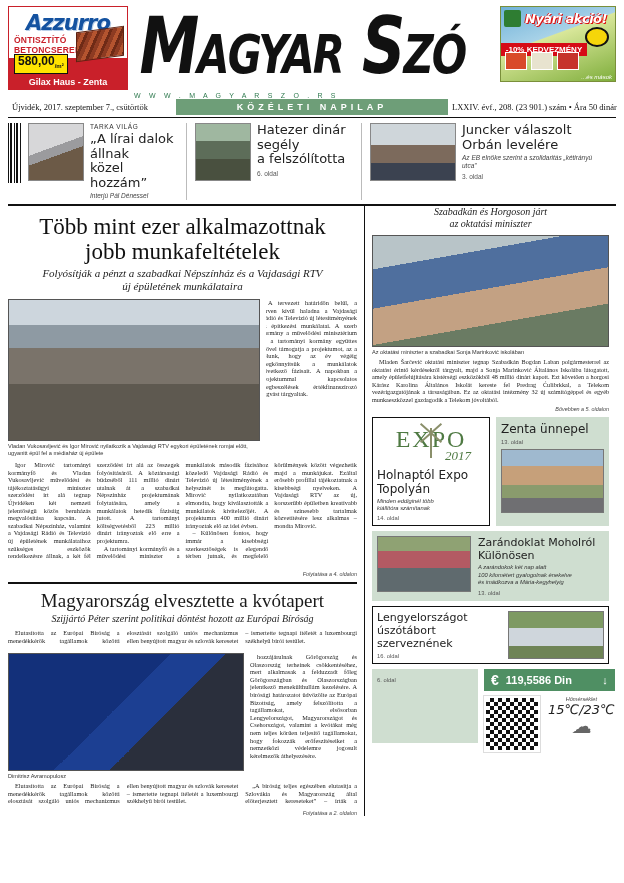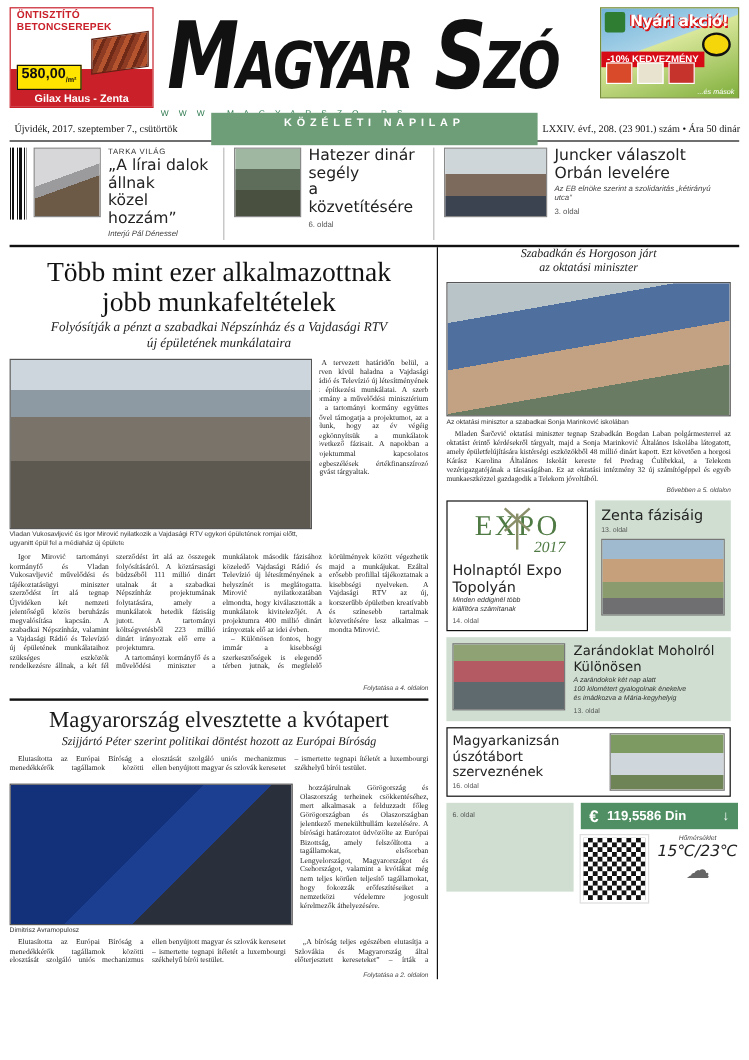--- a/index.html
+++ b/index.html
@@ -51,37 +51,37 @@
   }
   .logo-url { margin-top:22px; font-family:"Liberation Sans",sans-serif; font-size:7px;
     letter-spacing:3.2px; color:#2f7a4f; }
 
   .ad-right { width:116px; height:76px; flex:0 0 116px; border:1px solid #7a8f3a;
     background:linear-gradient(160deg,#6fb2d8 0%,#a8d2e8 40%,#d9e79a 41%,#7fae3c 100%);
     position:relative; overflow:hidden; }
   .ar-logo { position:absolute; left:3px; top:3px; width:17px; height:17px;
     background:#2e7d32; border-radius:2px; }
   .ar-nyar { position:absolute; left:24px; top:4px; font-family:"DejaVu Sans",sans-serif;
-    font-weight:bold; font-size:13px; color:#fff;
+    font-style:italic; font-weight:bold; font-size:13px; color:#fff;
     text-shadow:1px 1px 0 #d11, -1px 0 0 #d11; letter-spacing:-.5px; }
   .ar-bar { position:absolute; left:0; top:36px; width:86px; height:13px; background:#d60b16;
     color:#fff; font-family:"Liberation Sans",sans-serif; font-weight:bold; font-size:8px;
     line-height:13px; text-align:center; }
   .ar-th { position:absolute; width:22px; height:18px; bottom:11px; border:1px solid #fff; }
   .ar-more { position:absolute; right:3px; bottom:1px; font-size:6px; color:#fff;
     font-family:"Liberation Sans",sans-serif; font-style:italic;}
   .ar-circ { position:absolute; right:6px; top:20px; width:24px; height:20px; border-radius:50%;
     background:#f5d60a; border:2px solid #111;}
 
   .strip { display:flex; align-items:center; height:16px; margin-top:1px; }
   .strip-date, .strip-issue { font-family:"Liberation Serif",serif; font-size:8.5px;
     color:#111; white-space:nowrap; padding:0 4px; }
   .strip-date { width:168px; }
   .strip-issue { width:168px; text-align:right; }
-  .strip-green { flex:1; background:#6e9e78; height:27px; color:#fff;
+  .strip-green { flex:1; background:#6e9e78; height:16px; color:#fff;
     font-family:"Liberation Sans",sans-serif; font-weight:bold; font-size:9px;
     letter-spacing:4px; text-align:center; line-height:16px; }
   .rule-dark { border-top:1px solid #111; margin-top:2px; }
 
   
   .teasers { display:flex; align-items:flex-start; padding:5px 0 4px 0; gap:6px; }
   .barcode { width:14px; height:60px; flex:0 0 14px;
     background:repeating-linear-gradient(90deg,#111 0 1px,#fff 1px 2px,#111 2px 4px,#fff 4px 6px);
     position:relative; }
   .teaser { display:flex; gap:6px; align-items:flex-start; }
@@ -191,20 +191,21 @@
   .q-cap { font-family:"Liberation Sans",sans-serif; font-size:5.6px; color:#333; margin:2px 0 3px 0; }
 </style>
 </head>
 <body>
 
 <div class="page">
 
   <div class="masthead">
 
     <div class="ad-left">
+      <div class="azz-word">Azzurro</div>
       <div class="azz-sub1">ÖNTISZTÍTÓ</div>
       <div class="azz-sub2">BETONCSEREPEK</div>
       <div class="azz-tile"></div>
       <div class="azz-price">
         <span>580,00</span><sub>/m²</sub>
       </div>
       <div class="azz-shop">Gilax Haus - Zenta</div>
     </div>
 
     <div class="logo-wrap">
@@ -250,21 +251,21 @@
 
     <div class="teaser-div"></div>
 
     <div class="teaser" style="width:158px">
       <div class="t-thumb">
           <div class="ph ph-bench"></div>
         </div>
       <div class="t-txt">
         <div class="t-head" style="white-space:pre-line">Hatezer dinár
 segély
-a közvetítésére</div>
+a felszólította</div>
         <div class="t-page">6. oldal</div>
       </div>
     </div>
 
     <div class="teaser-div"></div>
 
     <div class="teaser" style="width:226px">
       <div class="t-thumb" style="width:86px;flex:0 0 86px">
           <div class="ph ph-two"></div>
         </div>
@@ -359,21 +360,21 @@
             <div class="expo-yr">2017</div>
           </div>
           <div class="sb-title" style="white-space:pre-line">Holnaptól Expo
 Topolyán</div>
           <div class="sb-desc" style="white-space:pre-line">Minden eddiginél több
 kiállítóra számítanak</div>
           <div class="sb-page">14. oldal</div>
         </div>
 
         <div class="box-green" style="flex:1;">
-          <div class="sb-title">Zenta fázisáig</div>
+          <div class="sb-title">Zenta ünnepel</div>
           <div class="sb-page">13. oldal</div>
           <div style="height:64px;border:1px solid #777;margin-top:4px;overflow:hidden;">
               <div class="ph ph-zenta"></div>
             </div>
         </div>
       </div>
 
       <div class="box-green sb-row sb" style="gap:7px;align-items:flex-start;">
         <div style="width:94px;flex:0 0 94px;height:56px;border:1px solid #777;overflow:hidden;">
             <div class="ph ph-pilgrim"></div>
@@ -383,21 +384,21 @@
 Különösen</div>
           <div class="sb-desc" style="white-space:pre-line">A zarándokok két nap alatt
 100 kilométert gyalogolnak énekelve
 és imádkozva a Mária-kegyhelyig</div>
           <div class="sb-page">13. oldal</div>
         </div>
       </div>
 
       <div class="box-white sb-row sb" style="gap:7px;align-items:flex-start;">
         <div style="flex:1;">
-          <div class="sb-title-sm" style="white-space:pre-line">Magyarkanizsán
+          <div class="sb-title-sm" style="white-space:pre-line">Lengyelországot
 úszótábort szerveznének</div>
           <div class="sb-page">16. oldal</div>
         </div>
         <div style="width:96px;flex:0 0 96px;height:48px;border:1px solid #777;overflow:hidden;">
             <div class="ph ph-swim"></div>
           </div>
       </div>
 
       <div class="sb-row sb" style="align-items:flex-start;">
         <div class="box-green" style="width:106px;flex:0 0 106px;height:74px;">

